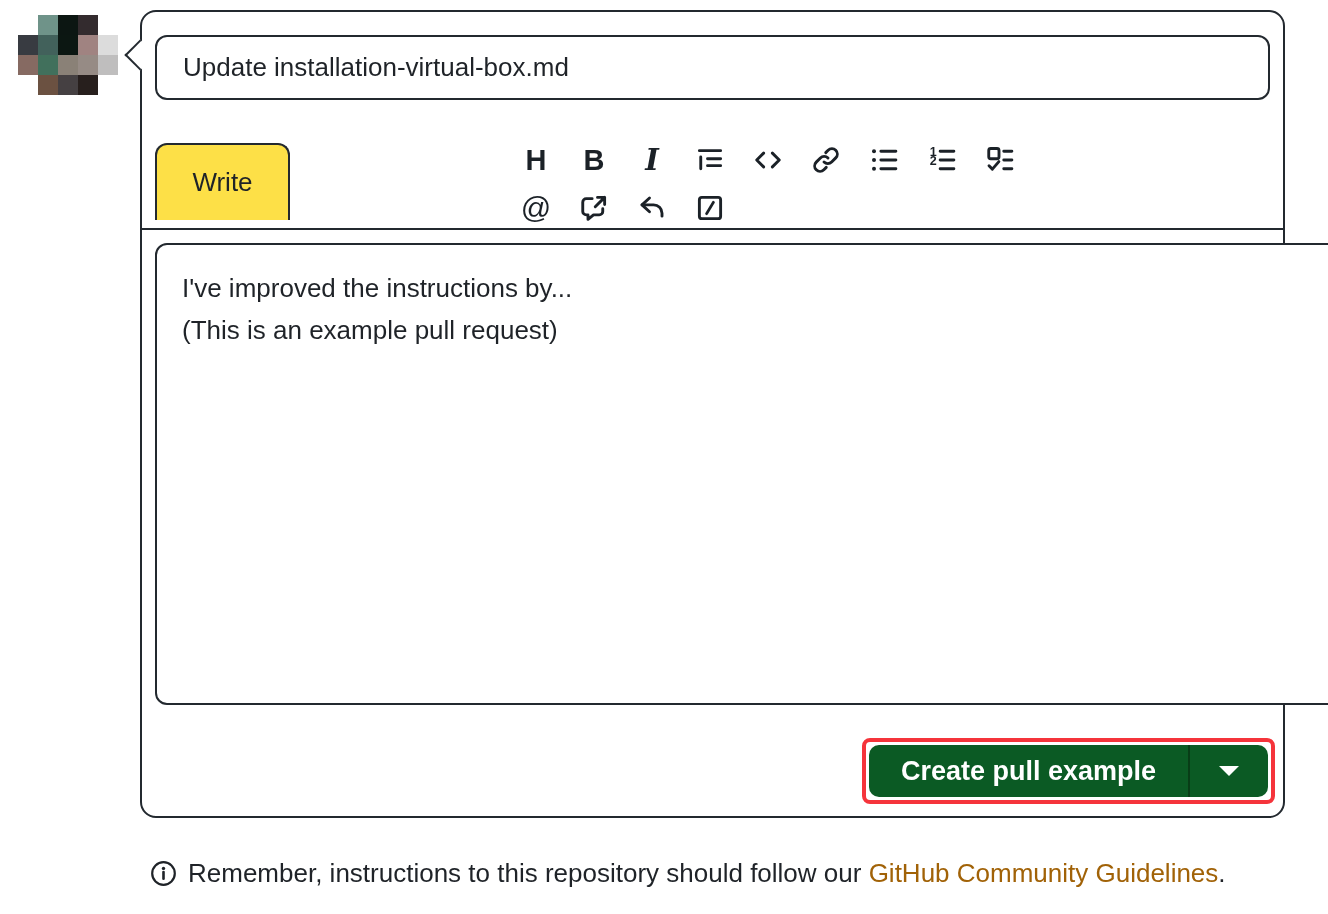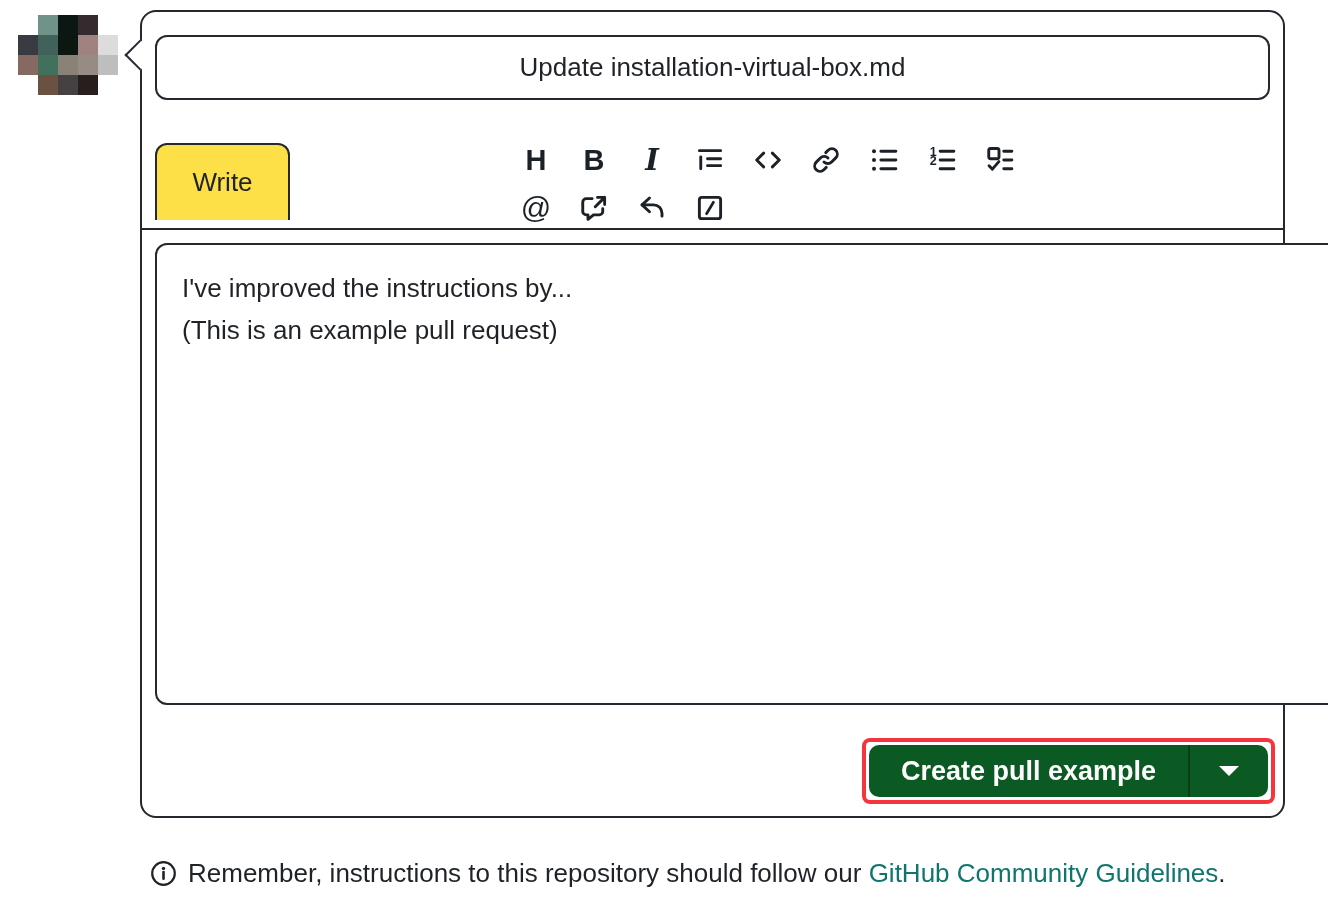--- a/index.html
+++ b/index.html
@@ -13,21 +13,21 @@
 
   
   .bubble { position:absolute; left:140px; top:10px; width:1145px; height:808px;
     background:#fff; border:2px solid #23292f; border-radius:16px; }
   .bubble-caret { position:absolute; left:-13px; top:32px; width:22px; height:22px;
     background:#fff; border-left:2px solid #23292f; border-bottom:2px solid #23292f;
     transform:rotate(45deg); }
 
   .title-input { position:absolute; left:13px; top:23px; width:1115px; height:65px;
     border:2px solid #23292f; border-radius:12px; padding:0 26px;
-    font-family:inherit; font-size:26px; color:#1f2328; background:#fff; outline:none;text-align:center; }
+    font-family:inherit; font-size:26px; color:#1f2328; background:#fff; outline:none; }
 
   
   .tab-write { position:absolute; left:13px; top:131px; width:135px; height:77px;
     border:2px solid #23292f; border-bottom:none; border-radius:12px 12px 0 0;
     background:#fde047; display:flex; align-items:center; justify-content:center;
     font-size:26px; cursor:pointer; }
   .tab-preview { position:absolute; left:148px; top:131px; width:192px; height:77px;
     display:flex; align-items:center; justify-content:center; font-size:26px; cursor:pointer; }
   .tabbar-divider { position:absolute; left:0; right:0; top:216px; border-top:2px solid #23292f; }
 
@@ -64,21 +64,21 @@
     border-radius:10px 0 0 10px; display:flex; align-items:center; justify-content:center; }
   .btn-sep { width:2px; background:#083d17; }
   .btn-dd { width:78px; background:#0b5a24; border:none; cursor:pointer;
     border-radius:0 10px 10px 0; display:flex; align-items:center; justify-content:center; }
   .caret-down { width:0; height:0; border-left:10px solid transparent;
     border-right:10px solid transparent; border-top:10px solid #fff; }
 
   
   .footnote { position:absolute; left:150px; top:858px; display:flex;
     align-items:center; gap:11px; font-size:26px; }
-  .footnote a { color:#0f766e; text-decoration:none; cursor:pointer; }
+  .footnote a { color:#a16207; text-decoration:none; cursor:pointer; }
 </style>
 </head>
 <body>
 
 <div class="page">
 
   <div class="avatar">
       <div></div>
       <div style="background: rgb(111, 147, 137);"></div>
       <div style="background: rgb(12, 22, 18);"></div>

